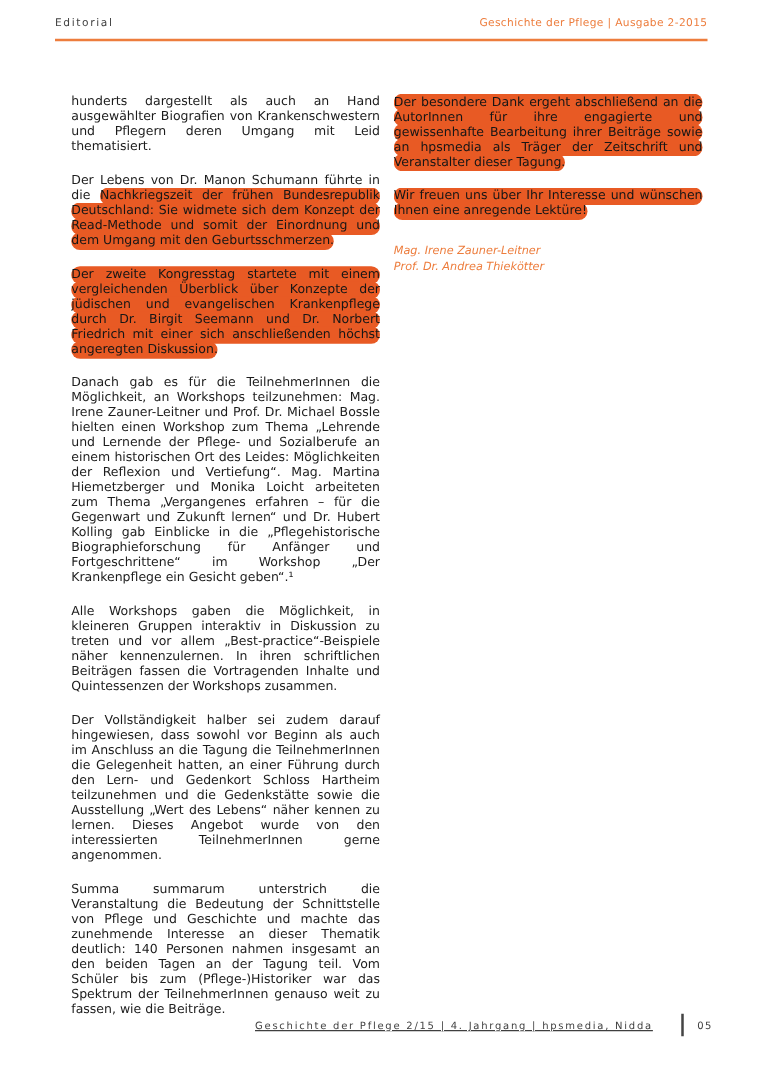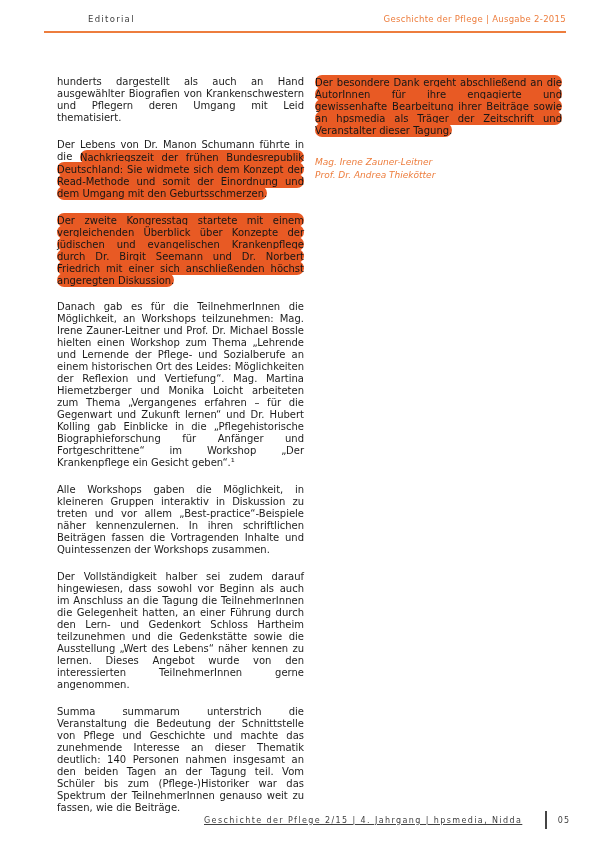--- a/index.html
+++ b/index.html
@@ -19,21 +19,21 @@
     overflow: hidden;
   }
   .header {
     position: absolute;
     top: 14px; left: 44px; right: 41px;
     display: flex;
     justify-content: space-between;
     align-items: baseline;
     font-size: 8.5px;
   }
-  .header-section { color: var(--gray); letter-spacing: 1.3px; margin-left: 44px; }
+  .header-section { color: var(--gray); letter-spacing: 1.3px; }
   .header-issue { color: var(--accent); letter-spacing: 0.3px; }
   .header-rule {
     position: absolute;
     top: 31px; left: 44px; right: 41px;
     height: 1.5px;
     background: var(--accent);
   }
   .columns {
     position: absolute;
     top: 76px; left: 57px;
@@ -112,20 +112,21 @@
         <p class="para"><span>Der Lebens von Dr. Manon Schumann führte in die </span><span class="hl">Nachkriegszeit der frühen Bundesrepublik Deutschland: Sie widmete sich dem Konzept der Read-Methode und somit der Einordnung und dem Umgang mit den Geburtsschmerzen.</span></p>
         <p class="para"><span class="hl">Der zweite Kongresstag startete mit einem vergleichenden Überblick über Konzepte der jüdischen und evangelischen Krankenpflege durch Dr. Birgit Seemann und Dr. Norbert Friedrich mit einer sich anschließenden höchst angeregten Diskussion.</span></p>
         <p class="para"><span>Danach gab es für die TeilnehmerInnen die Möglichkeit, an Workshops teilzunehmen: Mag. Irene Zauner-Leitner und Prof. Dr. Michael Bossle hielten einen Workshop zum Thema „Lehrende und Lernende der Pflege- und Sozialberufe an einem historischen Ort des Leides: Möglichkeiten der Reflexion und Vertiefung“. Mag. Martina Hiemetzberger und Monika Loicht arbeiteten zum Thema „Vergangenes erfahren – für die Gegenwart und Zukunft lernen“ und Dr. Hubert Kolling gab Einblicke in die „Pflegehistorische Biographieforschung für Anfänger und Fortgeschrittene“ im Workshop „Der Krankenpflege ein Gesicht geben“.¹</span></p>
         <p class="para"><span>Alle Workshops gaben die Möglichkeit, in kleineren Gruppen interaktiv in Diskussion zu treten und vor allem „Best-practice“-Beispiele näher kennenzulernen. In ihren schriftlichen Beiträgen fassen die Vortragenden Inhalte und Quintessenzen der Workshops zusammen.</span></p>
         <p class="para"><span>Der Vollständigkeit halber sei zudem darauf hingewiesen, dass sowohl vor Beginn als auch im Anschluss an die Tagung die TeilnehmerInnen die Gelegenheit hatten, an einer Führung durch den Lern- und Gedenkort Schloss Hartheim teilzunehmen und die Gedenkstätte sowie die Ausstellung „Wert des Lebens“ näher kennen zu lernen. Dieses Angebot wurde von den interessierten TeilnehmerInnen gerne angenommen.</span></p>
         <p class="para"><span>Summa summarum unterstrich die Veranstaltung die Bedeutung der Schnittstelle von Pflege und Geschichte und machte das zunehmende Interesse an dieser Thematik deutlich: 140 Personen nahmen insgesamt an den beiden Tagen an der Tagung teil. Vom Schüler bis zum (Pflege-)Historiker war das Spektrum der TeilnehmerInnen genauso weit zu fassen, wie die Beiträge.</span></p>
       </div>
     <div class="col">
       <div>
           <p class="para"><span class="hl">Der besondere Dank ergeht abschließend an die AutorInnen für ihre engagierte und gewissenhafte Bearbeitung ihrer Beiträge sowie an hpsmedia als Träger der Zeitschrift und Veranstalter dieser Tagung.</span></p>
+          <p class="para"><span class="hl">Wir freuen uns über Ihr Interesse und wünschen Ihnen eine anregende Lektüre!</span></p>
         </div>
       <div class="signature">
         <div>Mag. Irene Zauner-Leitner</div>
         <div>Prof. Dr. Andrea Thiekötter</div>
       </div>
     </div>
   </div>
 
 
   <div class="footer">

